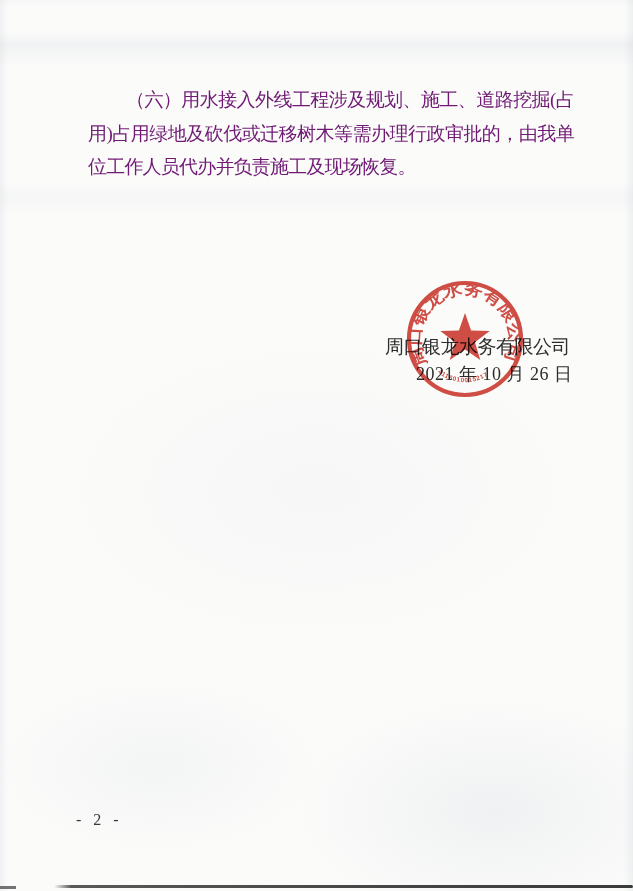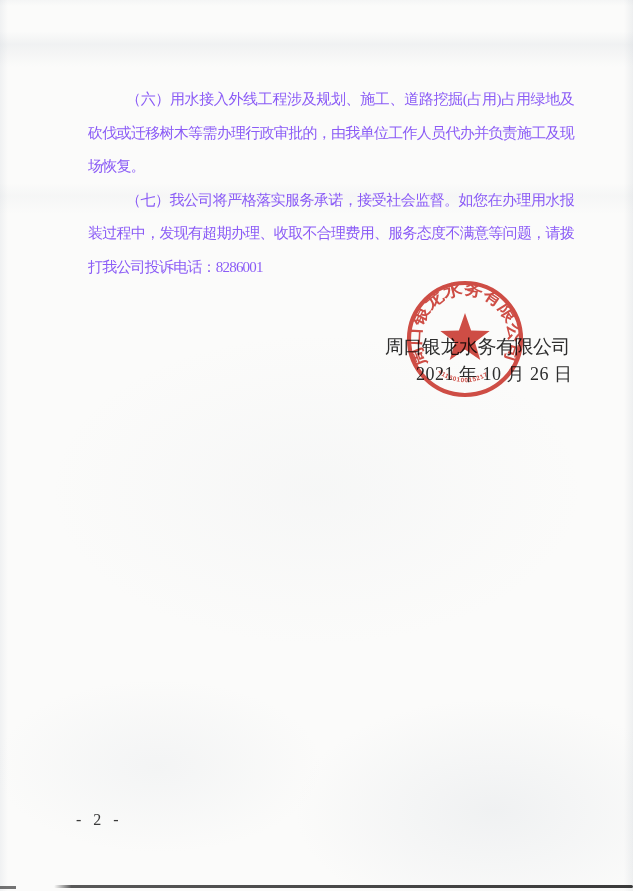--- a/index.html
+++ b/index.html
@@ -30,25 +30,25 @@
       radial-gradient(ellipse 60% 25% at 50% 55%, rgba(205,210,216,0.10), rgba(205,210,216,0) 70%),
       linear-gradient(to right, rgba(188,196,206,0.18), rgba(188,196,206,0) 8px),
       linear-gradient(to left, rgba(170,178,188,0.16), rgba(170,178,188,0) 9px),
       linear-gradient(to bottom, rgba(188,196,206,0.10), rgba(188,196,206,0) 6px);
   }
   .textblock {
     position: absolute;
     left: 88px;
     top: 83px;
     width: 486px;
-    font-size: 15px;
+    font-size: 19px;
     line-height: 33.5px;
     letter-spacing: -0.8px;
     text-align: justify;
-    color: #8b5cf6;
+    color: #701a75;
   }
   .textblock p {
     margin: 0;
     text-indent: 38px;
   }
   .sig-company {
     position: absolute;
     left: 385px;
     top: 334px;
     font-size: 19px;
@@ -116,21 +116,20 @@
 </style>
 </head>
 <body>
 
 <div class="page">
 
   <div class="scan-texture"></div>
 
   <div class="textblock">
     <p>（六）用水接入外线工程涉及规划、施工、道路挖掘(占用)占用绿地及砍伐或迁移树木等需办理行政审批的，由我单位工作人员代办并负责施工及现场恢复。</p>
-    <p>（七）我公司将严格落实服务承诺，接受社会监督。如您在办理用水报装过程中，发现有超期办理、收取不合理费用、服务态度不满意等问题，请拨打我公司投诉电话：8286001</p>
   </div>
 
   <div class="sig-company">周口银龙水务有限公司</div>
 
   <div class="sig-date">2021 年 10 月 26 日</div>
 
   <div class="seal">
     <svg viewBox="-63 -63 126 126" xmlns="http://www.w3.org/2000/svg">
       <defs>
         <path id="arcTop" d="M -36 26 A 44.5 44.5 0 1 1 36 26" fill="none"></path>

